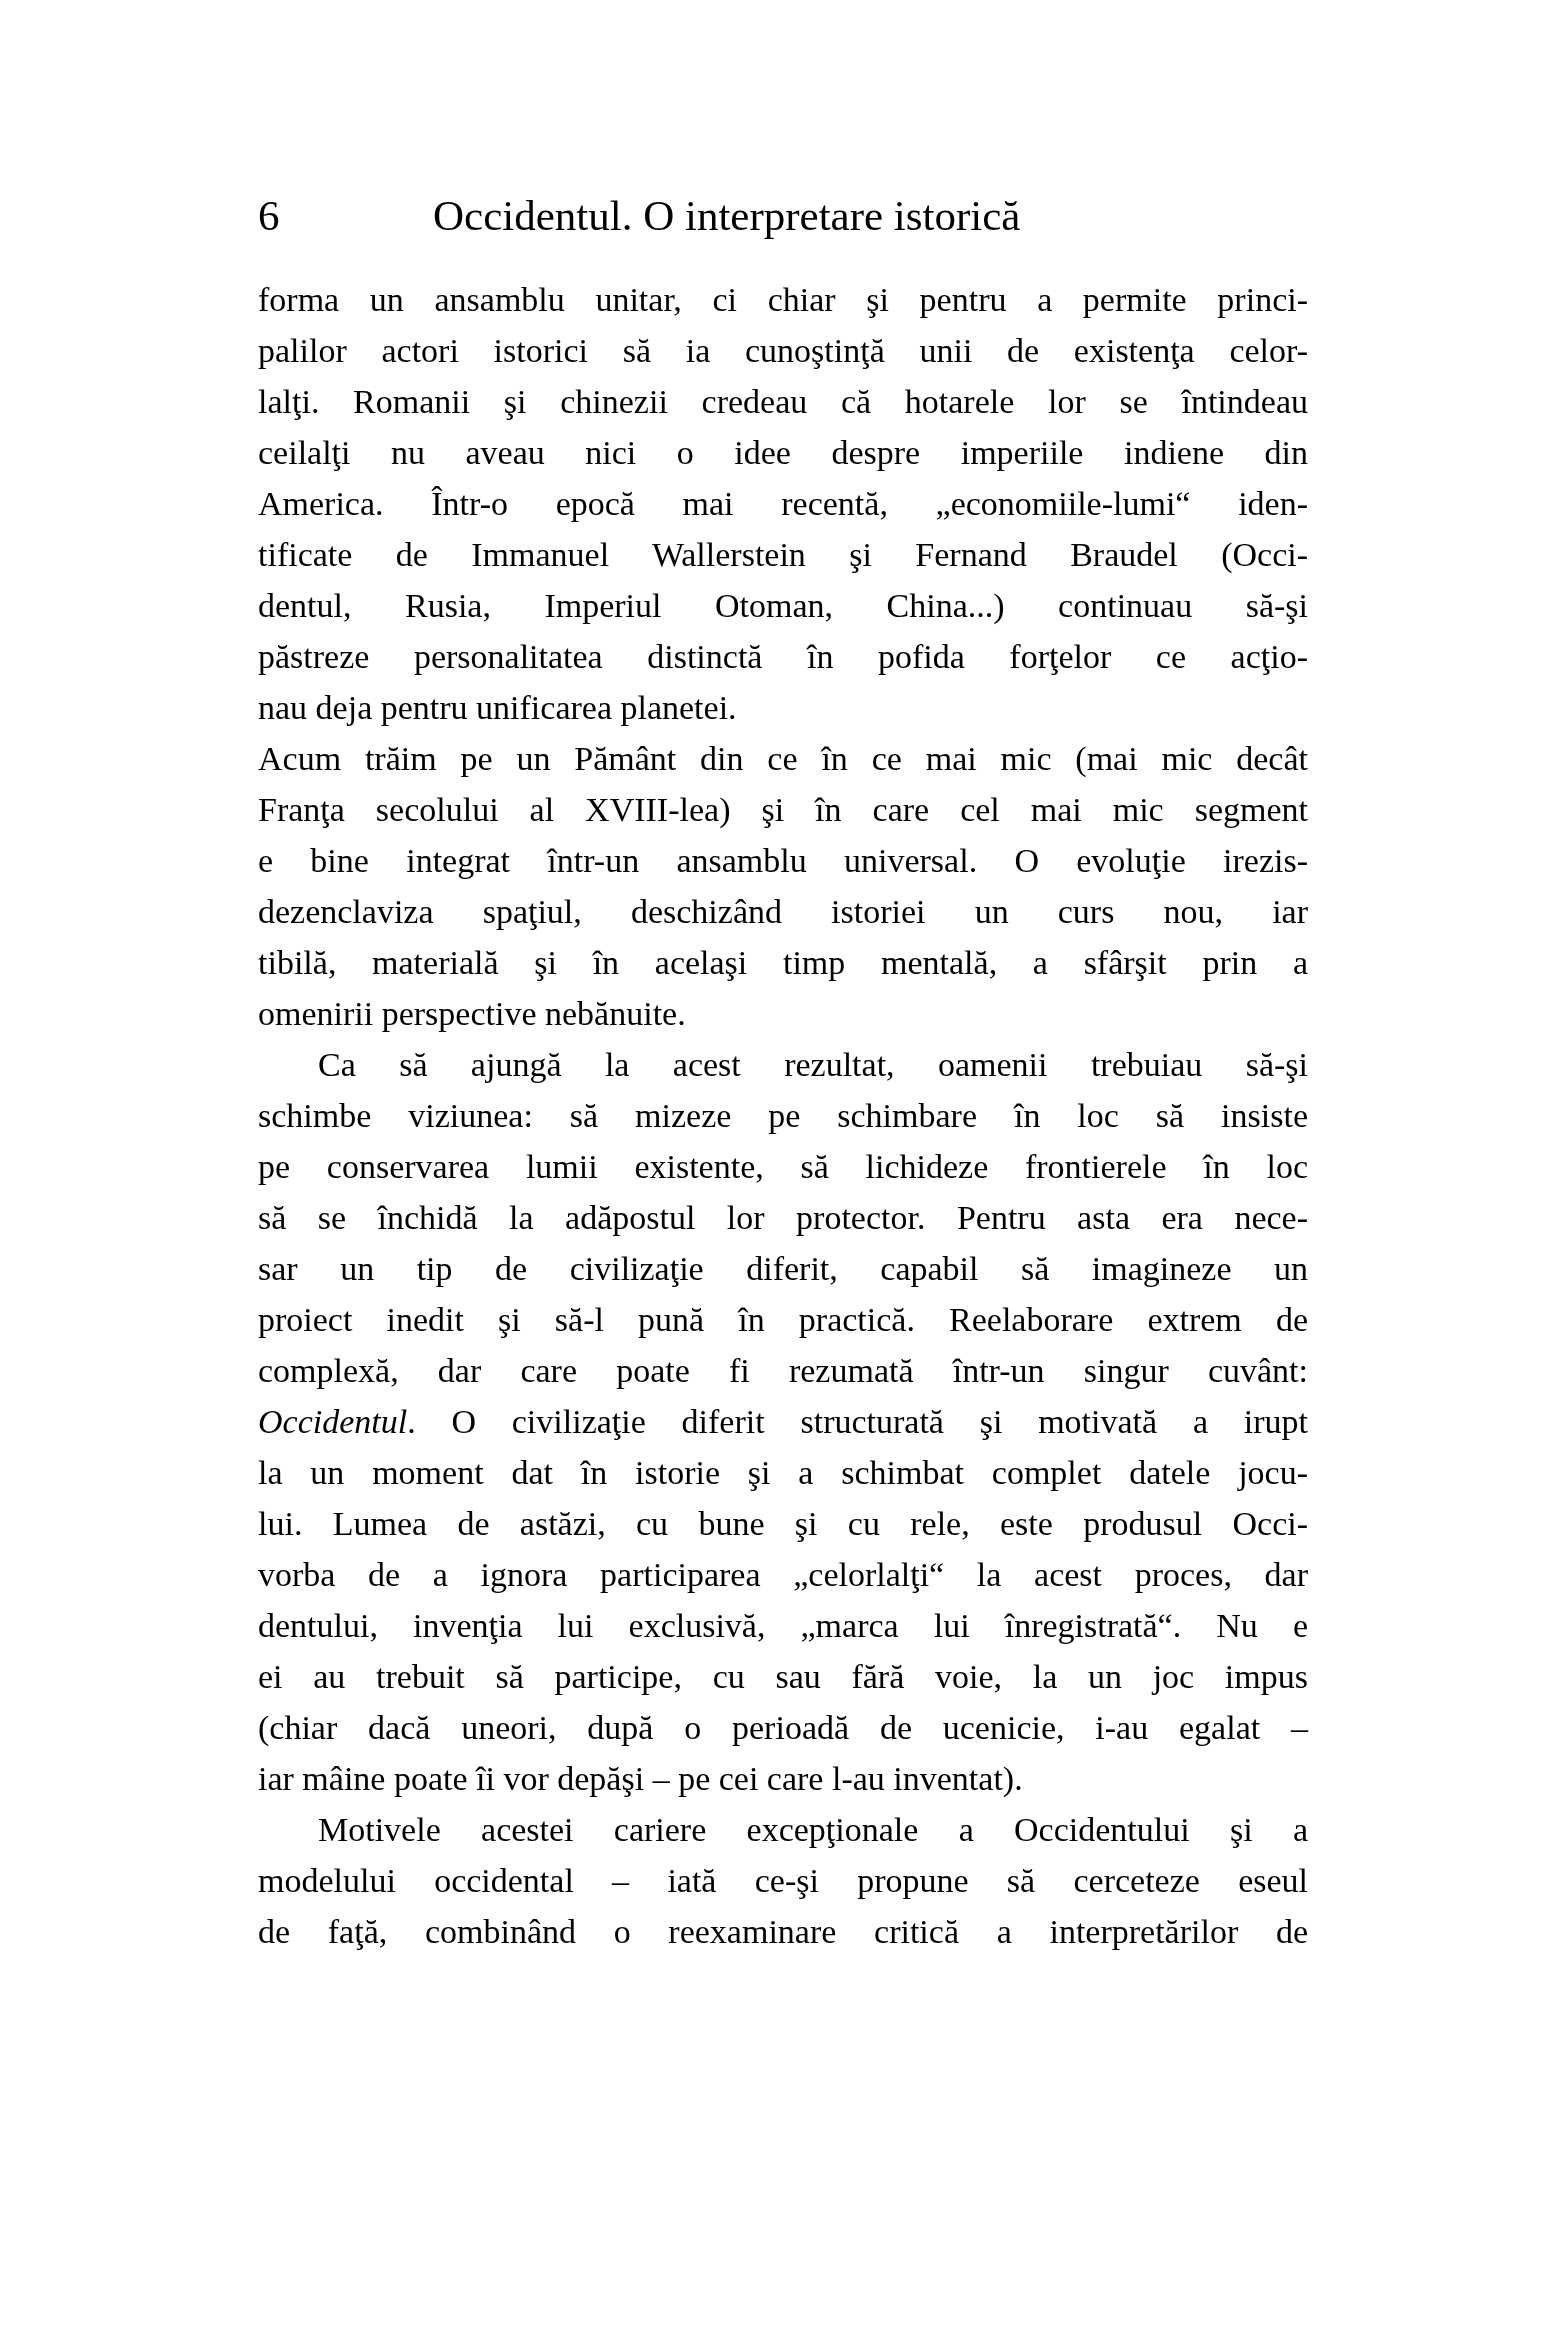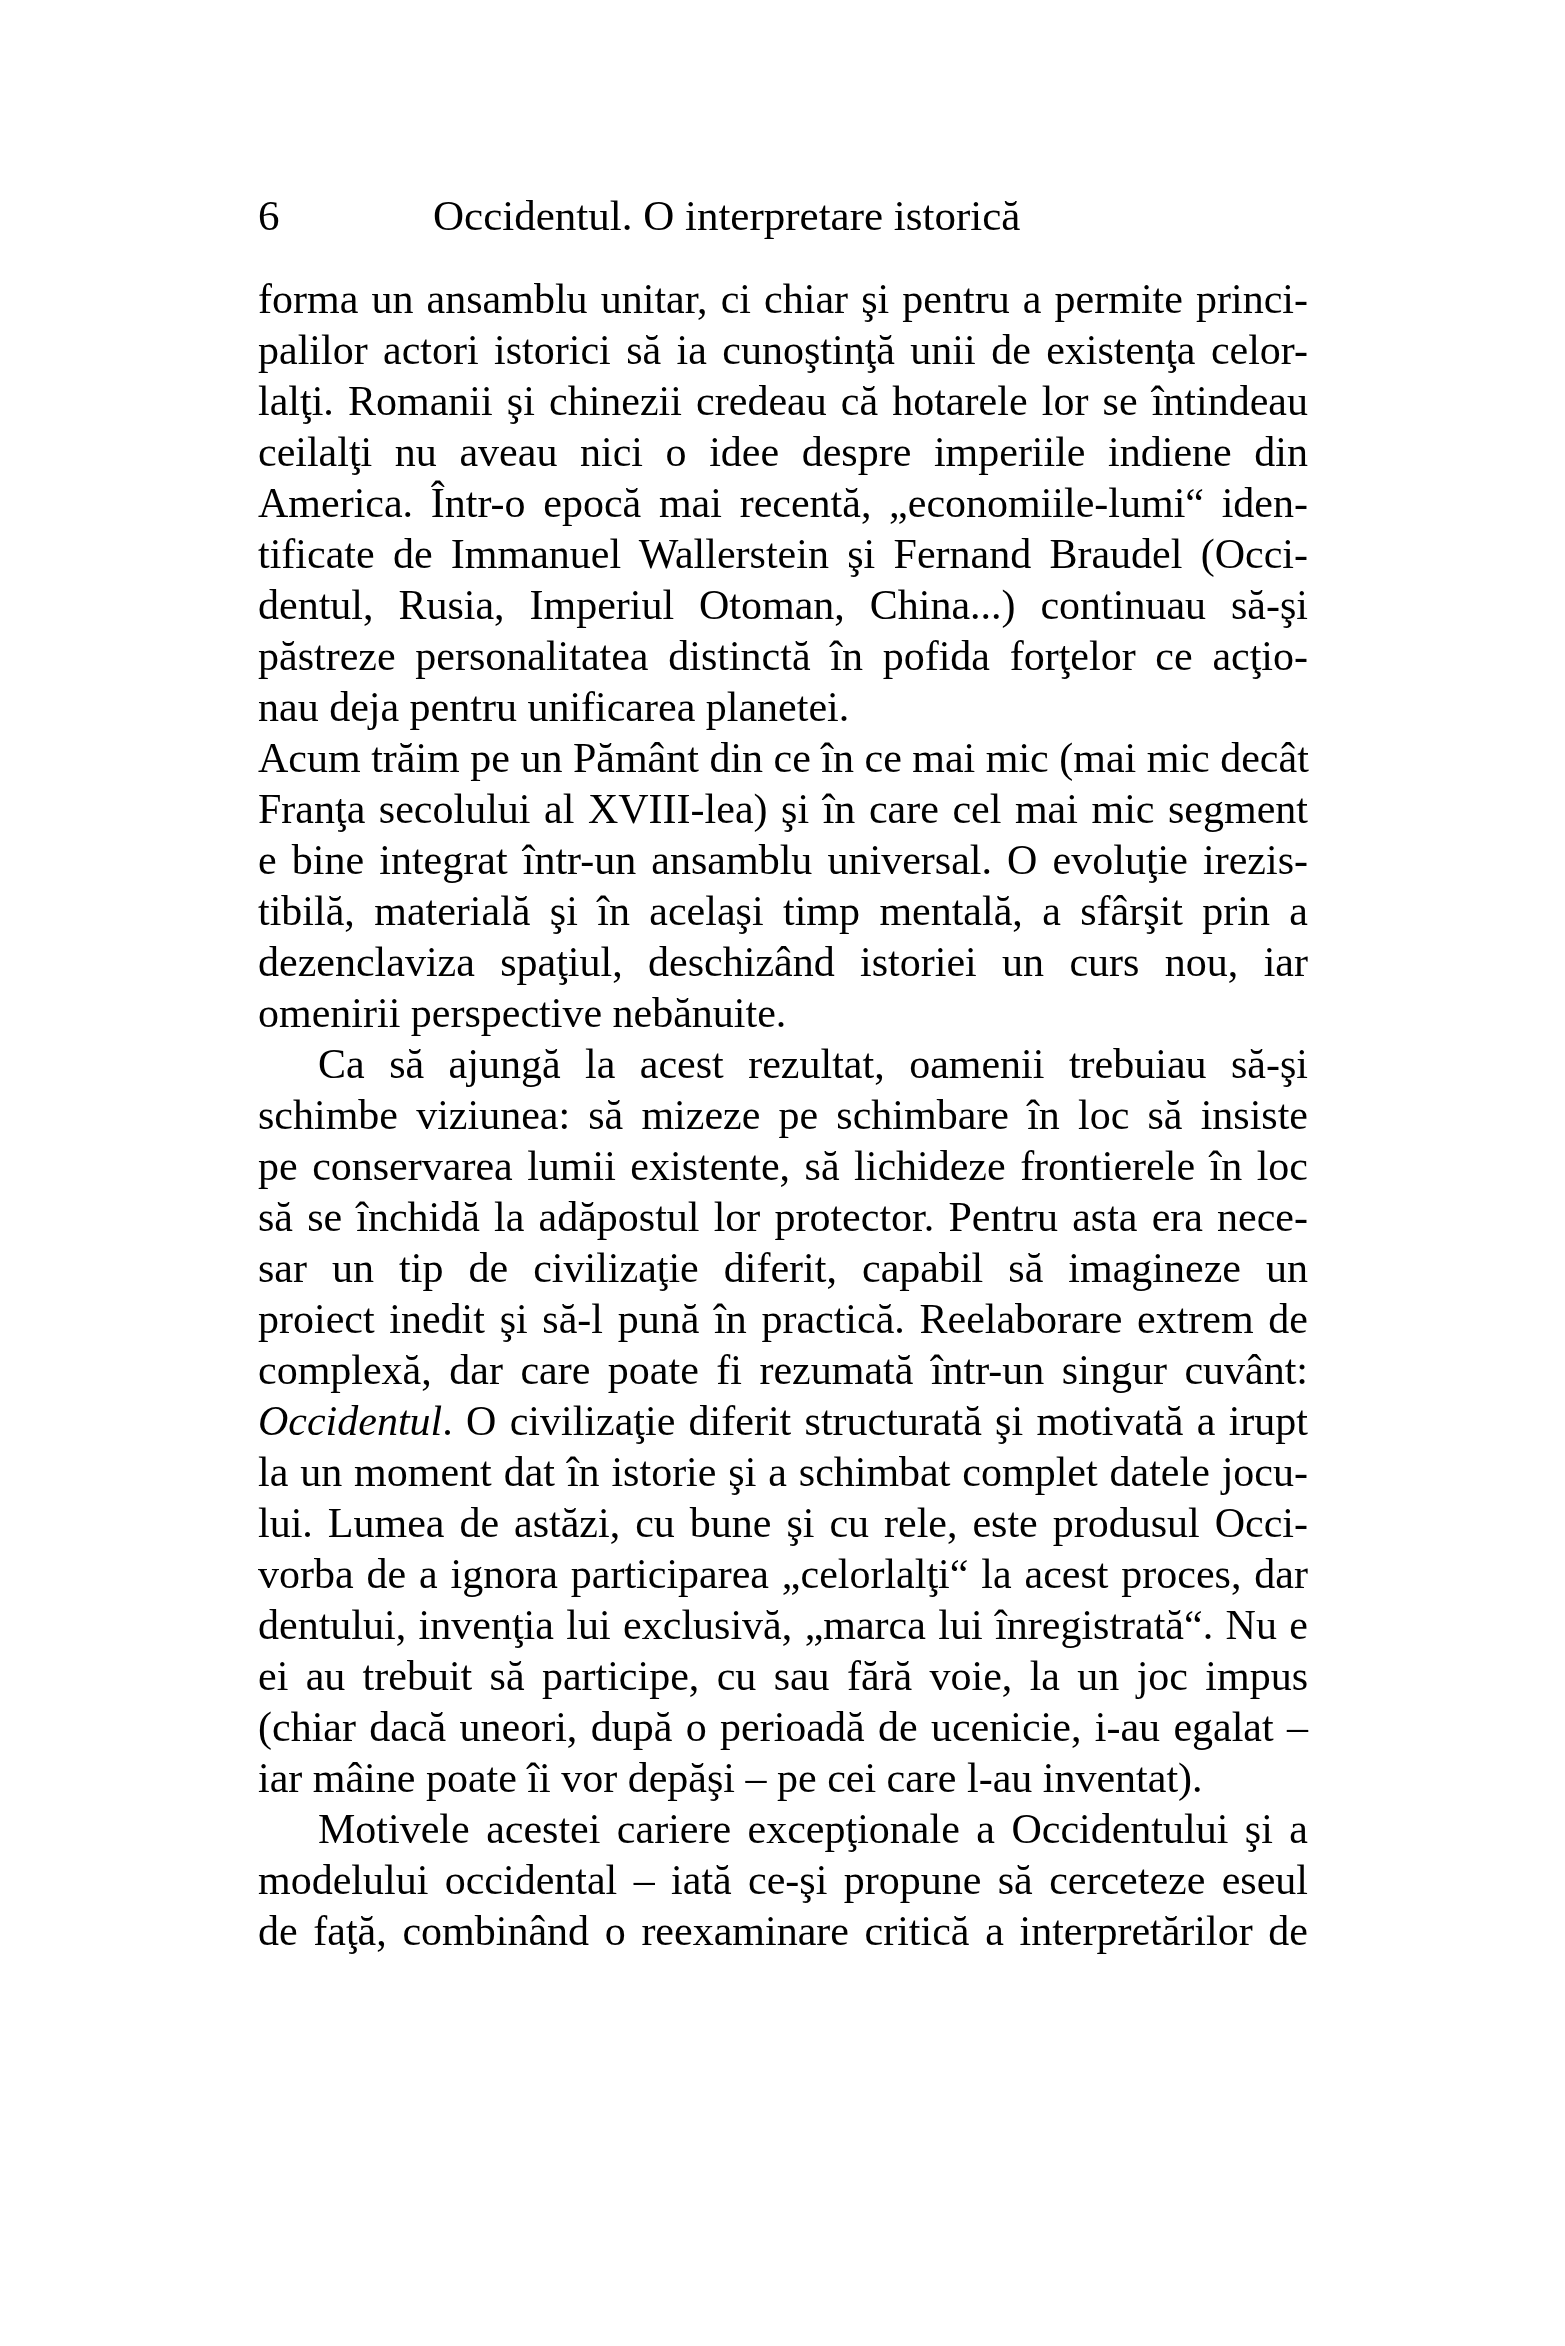--- a/index.html
+++ b/index.html
@@ -40,21 +40,21 @@
     position: absolute;
     left: 175px;
     top: 0;
     white-space: nowrap;
   }
   .body-text {
     position: absolute;
     left: 258px;
     top: 274px;
     width: 1050px;
-    font-size: 42px;
+    font-size: 34px;
     line-height: 51px;
   }
   .line {
     display: block;
     height: 51px;
     white-space: nowrap;
     text-align: justify;
     text-align-last: justify;
     overflow: visible;
   }
@@ -85,22 +85,22 @@
         <span class="line">America. Într-o epocă mai recentă, „economiile-lumi“ iden-</span>
         <span class="line">tificate de Immanuel Wallerstein şi Fernand Braudel (Occi-</span>
         <span class="line">dentul, Rusia, Imperiul Otoman, China...) continuau să-şi</span>
         <span class="line">păstreze personalitatea distinctă în pofida forţelor ce acţio-</span>
         <span class="line last">nau deja pentru unificarea planetei.</span>
       </div>
       <div class="paragraph">
         <span class="line">Acum trăim pe un Pământ din ce în ce mai mic (mai mic decât</span>
         <span class="line">Franţa secolului al XVIII-lea) şi în care cel mai mic segment</span>
         <span class="line">e bine integrat într-un ansamblu universal. O evoluţie irezis-</span>
+        <span class="line">dezenclaviza spaţiul, deschizând istoriei un curs nou, iar</span>
         <span class="line">tibilă, materială şi în acelaşi timp mentală, a sfârşit prin a</span>
-        <span class="line">dezenclaviza spaţiul, deschizând istoriei un curs nou, iar</span>
         <span class="line last">omenirii perspective nebănuite.</span>
       </div>
       <div class="paragraph">
         <span class="line indent">Ca să ajungă la acest rezultat, oamenii trebuiau să-şi</span>
         <span class="line">schimbe viziunea: să mizeze pe schimbare în loc să insiste</span>
         <span class="line">pe conservarea lumii existente, să lichideze frontierele în loc</span>
         <span class="line">să se închidă la adăpostul lor protector. Pentru asta era nece-</span>
         <span class="line">sar un tip de civilizaţie diferit, capabil să imagineze un</span>
         <span class="line">proiect inedit şi să-l pună în practică. Reelaborare extrem de</span>
         <span class="line">complexă, dar care poate fi rezumată într-un singur cuvânt:</span>

